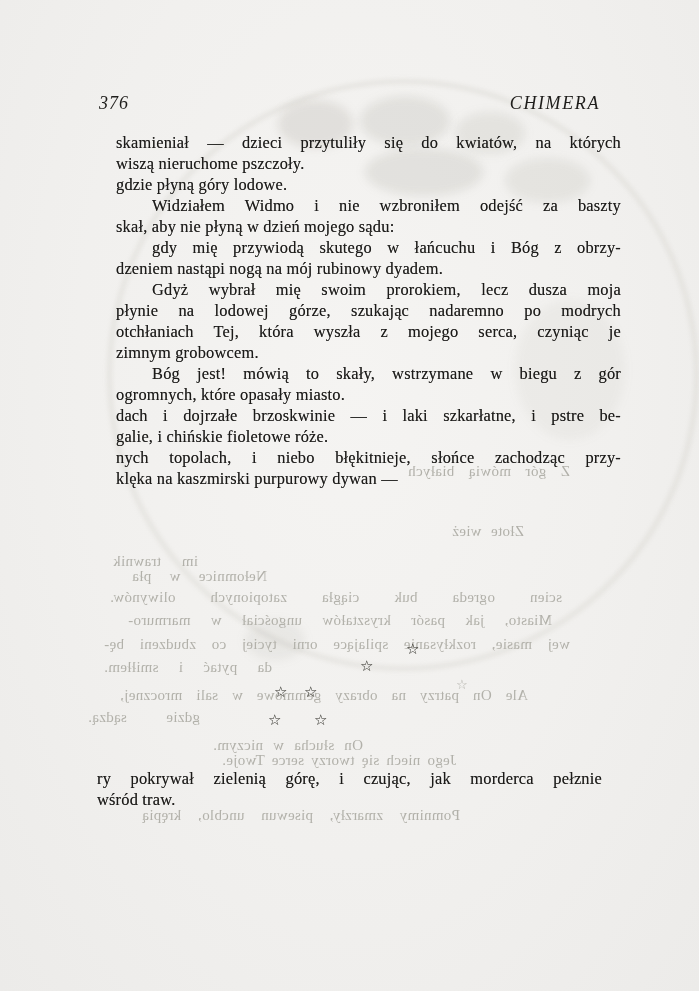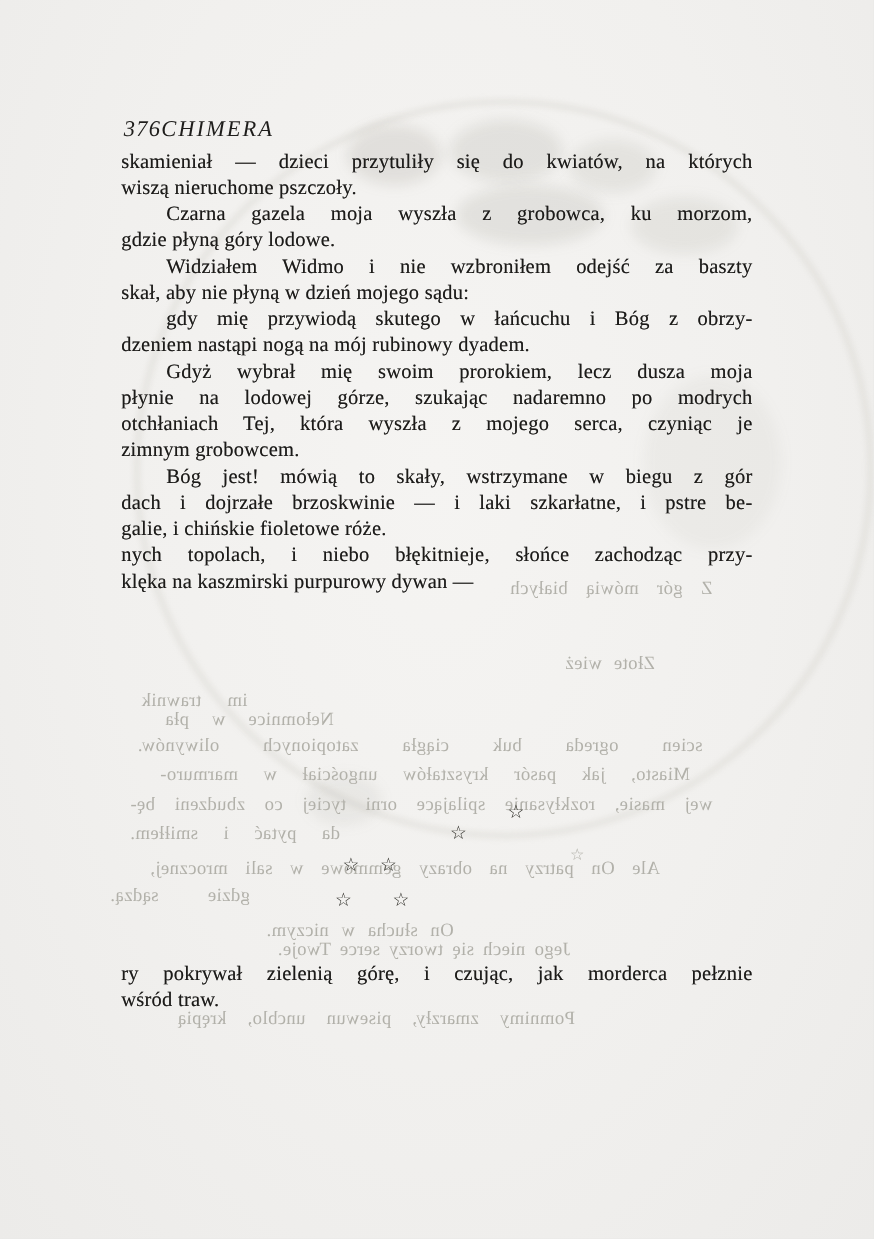--- a/index.html
+++ b/index.html
@@ -23,28 +23,28 @@
   .b6{left:515px;top:300px;width:110px;height:140px;background:rgba(118,114,102,0.05);}
   .b7{left:245px;top:620px;width:60px;height:40px;background:rgba(118,114,102,0.08);}
   
   .ghost{
     position:absolute;transform:scaleX(-1);
     color:#b2b1aa;font-size:15px;line-height:15px;letter-spacing:0.3px;
     filter:blur(0.55px);text-align:justify;text-align-last:justify;overflow:visible;
   }
   
   .header{position:absolute;left:99px;top:93px;width:501px;
-    display:flex;align-items:baseline;}
+    display:flex;justify-content:space-between;align-items:baseline;gap:12px;}
   .page-num{font-style:italic;font-size:18px;letter-spacing:1px;}
   .journal{font-style:italic;font-size:18px;letter-spacing:1.6px;}
   
   .textblock{position:absolute;left:97px;width:505px;
     font-size:16.4px;line-height:21px;letter-spacing:0.2px;
     color:#1c1b19;text-shadow:0 0 0.4px rgba(20,20,20,0.55);}
-  #text-block{top:118px;}
+  #text-block{top:132px;margin-left:19px;}
   #closing-block{top:768px;}
   .jline{text-align:justify;text-align-last:justify;}
   .jline.end{text-align-last:left;}
   .jline.indent{text-indent:36px;}
   
   .star{position:absolute;font-family:"DejaVu Sans",sans-serif;
     font-size:15px;line-height:15px;color:#26251f;}
   .star.ghost-star{color:#b2b1aa;filter:blur(0.4px);transform:scaleX(-1);font-size:13px;}
 </style>
 </head>
@@ -83,39 +83,39 @@
     <span class="page-num">376</span>
     <span class="journal">CHIMERA</span>
   </div>
 
   <div class="textblock" id="text-block">
       <div class="para">
         <div class="jline">skamieniał — dzieci przytuliły się do kwiatów, na których</div>
         <div class="jline end">wiszą nieruchome pszczoły.</div>
       </div>
       <div class="para">
-        <div class="jline indent">Czarna gazela moja wyszła z grobowca, ku morzom,</div>
         <div class="jline end">gdzie płyną góry lodowe.</div>
       </div>
       <div class="para">
         <div class="jline indent">Widziałem Widmo i nie wzbroniłem odejść za baszty</div>
         <div class="jline end">skał, aby nie płyną w dzień mojego sądu:</div>
       </div>
       <div class="para">
         <div class="jline indent">gdy mię przywiodą skutego w łańcuchu i Bóg z obrzy-</div>
         <div class="jline end">dzeniem nastąpi nogą na mój rubinowy dyadem.</div>
       </div>
       <div class="para">
         <div class="jline indent">Gdyż wybrał mię swoim prorokiem, lecz dusza moja</div>
         <div class="jline">płynie na lodowej górze, szukając nadaremno po modrych</div>
         <div class="jline">otchłaniach Tej, która wyszła z mojego serca, czyniąc je</div>
         <div class="jline end">zimnym grobowcem.</div>
       </div>
       <div class="para">
         <div class="jline indent">Bóg jest! mówią to skały, wstrzymane w biegu z gór</div>
+        <div class="jline end">ogromnych, które opasały miasto.</div>
       </div>
       <div class="para">
         <div class="jline">dach i dojrzałe brzoskwinie — i laki szkarłatne, i pstre be-</div>
         <div class="jline end">galie, i chińskie fioletowe róże.</div>
       </div>
       <div class="para">
         <div class="jline">nych topolach, i niebo błękitnieje, słońce zachodząc przy-</div>
         <div class="jline end">klęka na kaszmirski purpurowy dywan —</div>
       </div>
       <div class="para">

